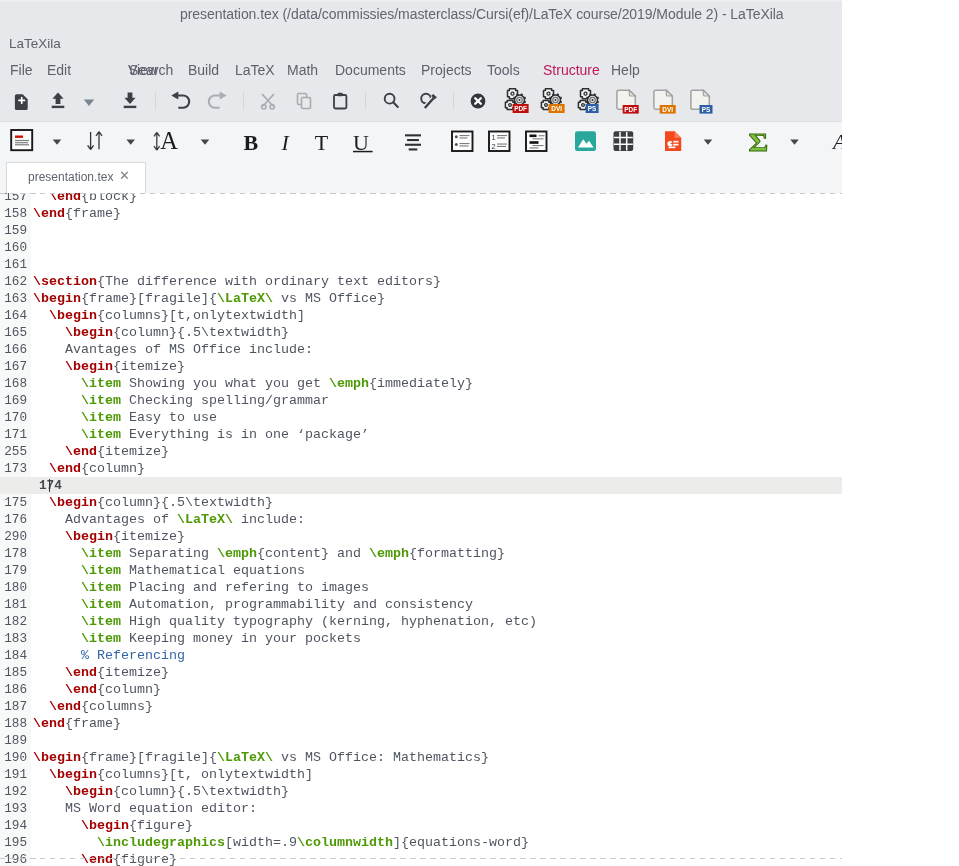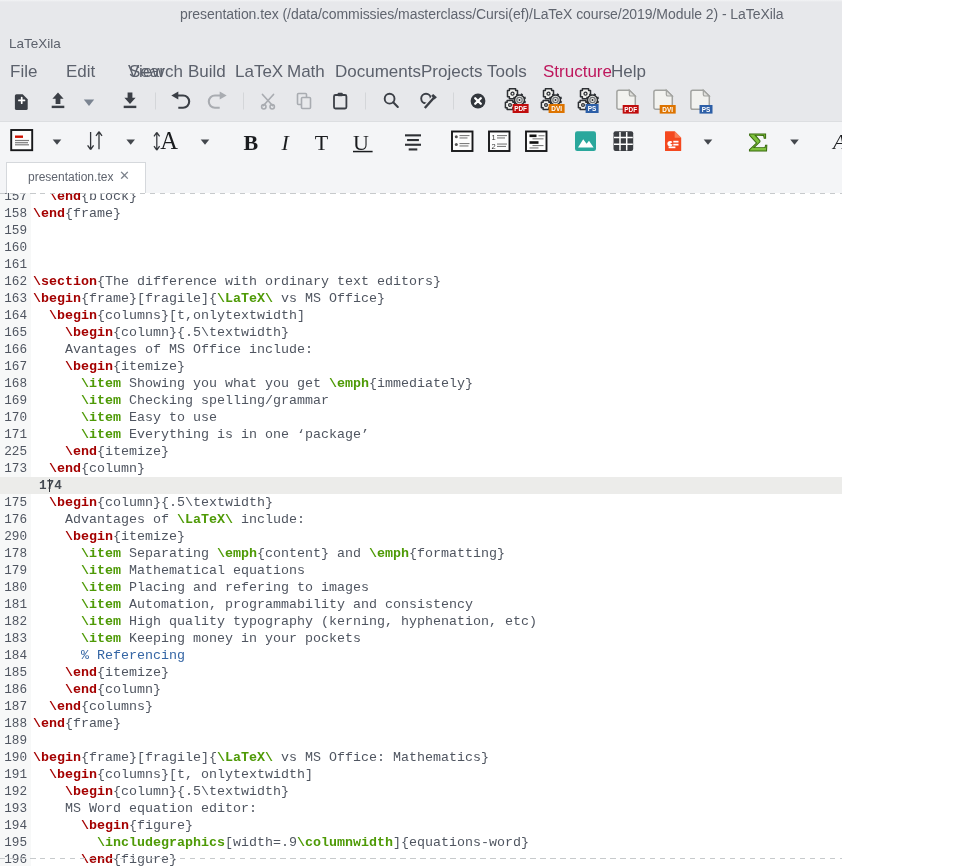--- a/index.html
+++ b/index.html
@@ -2,21 +2,21 @@
 <html><head>
 <meta charset="utf-8">
 <style>
 html,body{margin:0;padding:0;}
 #win{position:relative;width:842px;height:866px;overflow:hidden;background:#fff;font-family:"Liberation Sans",sans-serif;}
 .abs{position:absolute;}
 
 #header{left:0;top:0;width:959px;height:121px;background:linear-gradient(#f2f3f5 0,#e7e8eb 2px);border-bottom:1px solid #dcdee1;}
 #title{left:180px;top:6px;font-size:14px;letter-spacing:-0.06px;color:#60656f;white-space:nowrap;}
 #appmenu{left:9px;top:36px;font-size:13.5px;color:#5c616c;}
-.menu{top:62px;font-size:17px;color:#5c616c;white-space:nowrap;text-align:right;}
+.menu{top:62px;font-size:14px;color:#5c616c;white-space:nowrap;text-align:right;}
 
 #zone2{left:0;top:122px;width:959px;height:71px;background:#f4f5f7;}
 
 #tab{left:6px;top:162px;width:140px;height:31px;background:#fff;border:1px solid #d5d8dc;border-bottom:none;box-sizing:border-box;}
 #tabtext{left:28px;top:170px;font-size:12px;color:#5f646e;text-align:center;}
 #tabx{left:119px;top:168px;font-size:13px;color:#7c828c;}
 
 #editor{left:0;top:193px;width:946px;height:673px;background:#ffffff;overflow:hidden;}
 #gutter{left:0;top:0;width:31px;height:673px;background:#f7f8f8;}
 #hl{left:0;top:284px;width:946px;height:17px;background:#ececea;}
@@ -36,21 +36,21 @@
 </style>
 </head>
 <body>
 <div id="win">
   <div class="abs" id="header"></div>
   <div class="abs" id="zone2"></div>
   <div class="abs" id="title">presentation.tex (/data/commissies/masterclass/Cursi(ef)/LaTeX course/2019/Module 2) - LaTeXila</div>
   <div class="abs" id="appmenu">LaTeXila</div>
 
   <div class="abs menu" style="left:10px;">File</div>
-  <div class="abs menu" style="left:47px;margin-left:19px;">Edit</div>
+  <div class="abs menu" style="left:47px;">Edit</div>
   <div class="abs menu" style="left:85px;margin-left:43px;">View</div>
   <div class="abs menu" style="left:129px;">Search</div>
   <div class="abs menu" style="left:188px;">Build</div>
   <div class="abs menu" style="left:235px;">LaTeX</div>
   <div class="abs menu" style="left:287px;">Math</div>
   <div class="abs menu" style="left:335px;">Documents</div>
   <div class="abs menu" style="left:421px;">Projects</div>
   <div class="abs menu" style="left:487px;">Tools</div>
   <div class="abs menu" style="left:543px;color:#be185d;">Structure</div>
   <div class="abs menu" style="left:611px;">Help</div>
@@ -237,21 +237,21 @@
         <div class="ln">162</div>
         <div class="ln">163</div>
         <div class="ln">164</div>
         <div class="ln">165</div>
         <div class="ln">166</div>
         <div class="ln">167</div>
         <div class="ln">168</div>
         <div class="ln">169</div>
         <div class="ln">170</div>
         <div class="ln">171</div>
-        <div class="ln">225</div>
+        <div class="ln">255</div>
         <div class="ln">173</div>
         <div class="ln cur">174</div>
         <div class="ln">175</div>
         <div class="ln">176</div>
         <div class="ln">290</div>
         <div class="ln">178</div>
         <div class="ln">179</div>
         <div class="ln">180</div>
         <div class="ln">181</div>
         <div class="ln">182</div>

